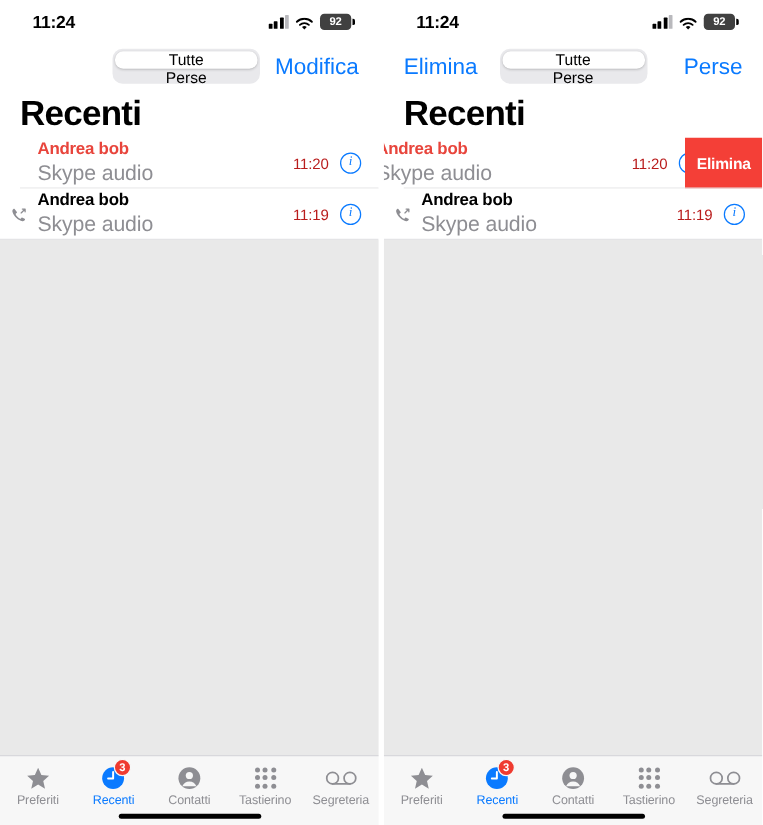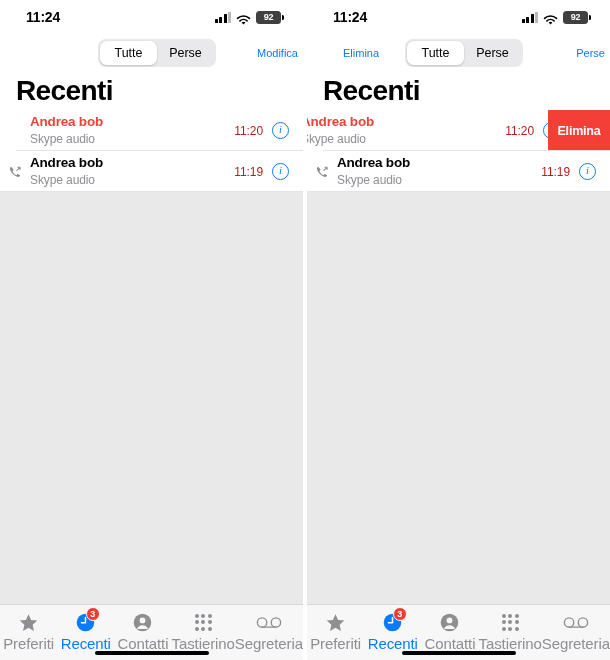--- a/index.html
+++ b/index.html
@@ -49,34 +49,33 @@
 
   
   .navbar {
     height:38px; flex:0 0 38px;
     display:flex; align-items:center;
     padding:0 16px;
     background:#ffffff;
     position:relative;
   }
   .nav-left, .nav-right {
-    font-size:11px; color:#0a7aff;
+    font-size:18px; color:#0a7aff;
     min-width:62px;
-    margin-left:20px;
   }
   .nav-right { text-align:right; }
   .nav-left { text-align:left; }
   .nav-center { flex:1; display:flex; justify-content:center; }
 
   .segmented {
     background:#e9e9ec;
     border-radius:8px;
     padding:2px;
     display:flex;
-    width:118px; height:28px;
+    width:118px; height:28px;flex-direction:column;
   }
   .seg {
     flex:1;
     display:flex; align-items:center; justify-content:center;
     font-size:12.5px; color:#000;
     border-radius:6.5px;
   }
   .seg.active {
     background:#ffffff;
     box-shadow:0 1px 2px rgba(0,0,0,0.16), 0 0 1px rgba(0,0,0,0.12);
@@ -121,21 +120,21 @@
     color:#8e8e93;
   }
   .row-text { flex:1; min-width:0; padding-right:6px; }
   .row-name {
     font-size:13.5px; font-weight:700; color:#000;
     letter-spacing:-0.2px; line-height:1.2;
     white-space:nowrap;
   }
   .row-name.missed { color:#e8453c; }
   .row-sub {
-    font-size:12px; color:#8e8e93; letter-spacing:-0.1px;
+    font-size:17px; color:#8e8e93; letter-spacing:-0.1px;
     line-height:1.25; margin-top:1px; white-space:nowrap;
   }
   .row-right {
     display:flex; align-items:center; gap:9px;
     padding-right:14px;
     flex:0 0 auto;
   }
   .row-time { font-size:12px; color:#b91c1c; letter-spacing:-0.1px; }
   .info-btn {
     width:17px; height:17px; border-radius:50%;
@@ -170,21 +169,21 @@
     display:flex; flex-direction:column; align-items:center; gap:2px;
     position:relative;
   }
   .tab-icon {
     height:22px; width:26px;
     display:flex; align-items:center; justify-content:center;
     color:#8e8e93; position:relative;
   }
   .tab.active .tab-icon { color:#0a7aff; }
   .tab-label {
-    font-size:15px; color:#8e8e93; letter-spacing:-0.1px;
+    font-size:10px; color:#8e8e93; letter-spacing:-0.1px;
   }
   .tab.active .tab-label { color:#0a7aff; }
   .badge {
     position:absolute;
     top:-4px; right:-1px;
     min-width:14px; height:14px;
     border-radius:7px;
     background:#ef3b30;
     color:#fff; font-size:9px; font-weight:700;
     display:flex; align-items:center; justify-content:center;

